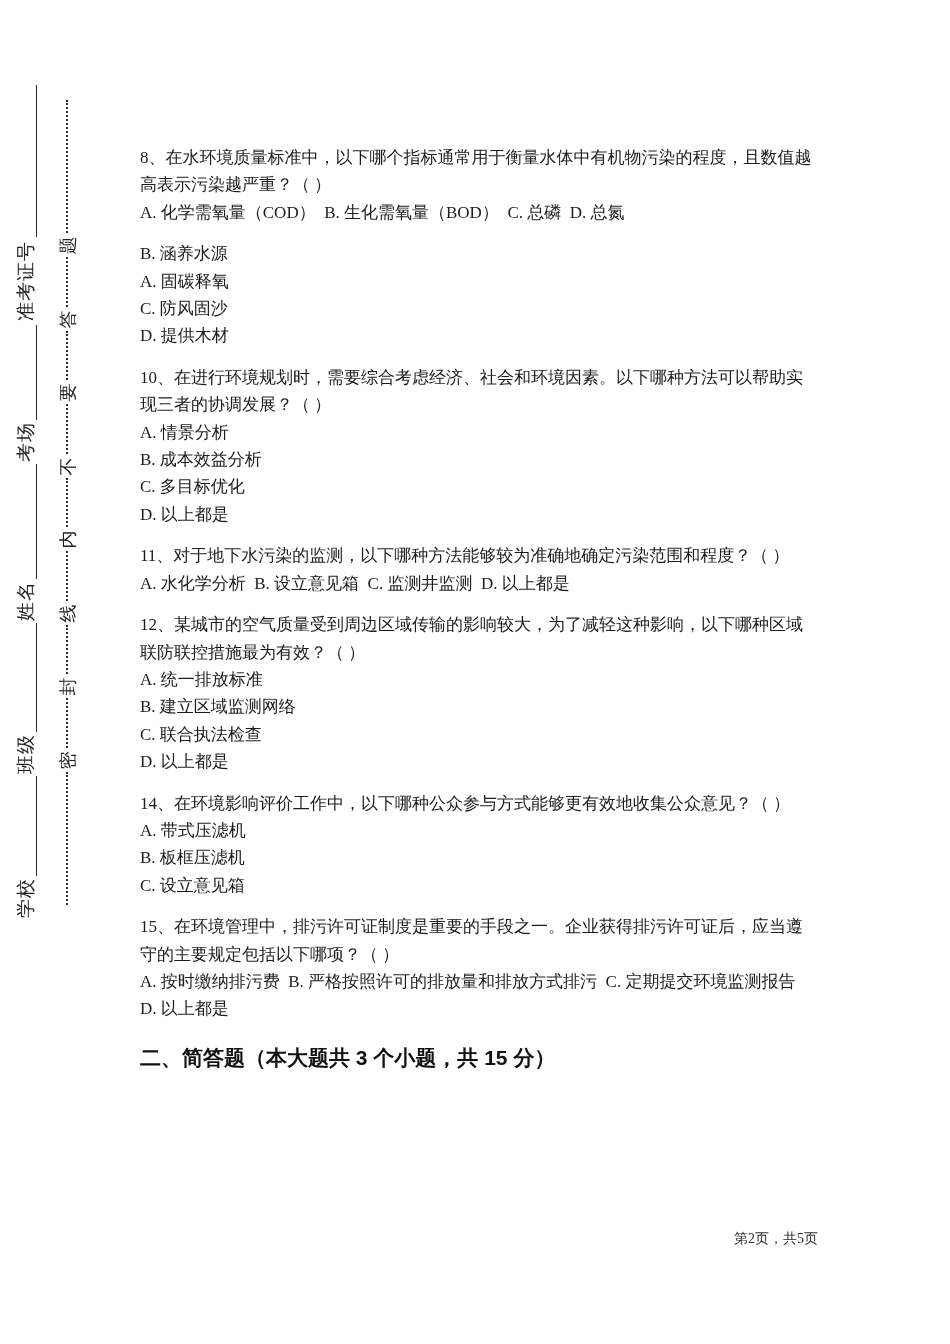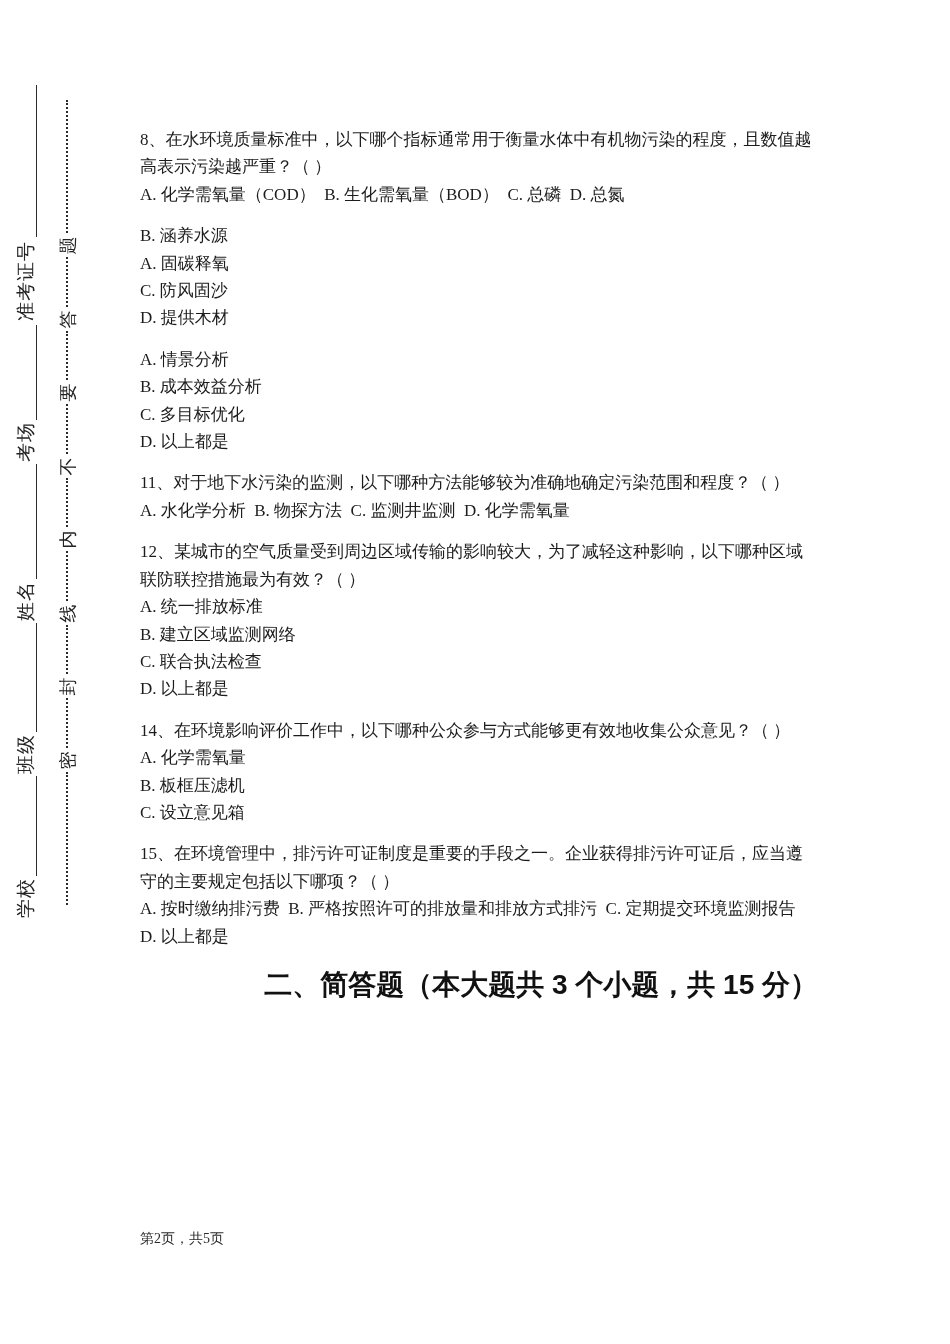--- a/index.html
+++ b/index.html
@@ -29,37 +29,36 @@
   .col-seal{
     position:absolute;left:52px;top:100px;width:30px;height:805px;
     display:flex;flex-direction:column;
   }
   .dot-seg{width:0;border-left:2px dotted #2b2b2b;margin-left:14px;}
   .seal-char{height:24px;display:flex;align-items:center;justify-content:center;flex:0 0 auto;}
   .seal-char .rot{font-size:18px;}
 
   
   .content{
-    position:absolute;left:140px;top:126px;width:678px;
+    position:absolute;left:140px;top:144px;width:678px;
     font-size:17px;line-height:27.4px;
   }
   .content p{margin:0;white-space:pre-wrap;}
   .question{margin-bottom:14px;}
   .section-header{
     margin:20px 0 0 0;
     font-family:"Liberation Sans","DejaVu Sans",sans-serif;
     font-weight:bold;
-    font-size:28px;line-height:30px;
+    font-size:21px;line-height:30px;
     color:#111;
     white-space:pre-wrap;
-    text-align:right;
   }
   .footer{
     position:absolute;left:140px;top:1230px;width:678px;
-    text-align:left;font-size:14px;color:#2a2a2a;
+    text-align:right;font-size:14px;color:#2a2a2a;
   }
 </style>
 </head>
 <body>
 
 <div class="exam-page">
 
   <div class="col-fields">
     <div class="v-line" style="flex:1.6"></div>
     <div class="v-label" style="height:88px">
@@ -127,43 +126,44 @@
     </section>
 
     <section class="question">
       <p>B. 涵养水源</p>
       <p>A. 固碳释氧</p>
       <p>C. 防风固沙</p>
       <p>D. 提供木材</p>
     </section>
 
     <section class="question">
+      <p>10、在进行环境规划时，需要综合考虑经济、社会和环境因素。以下哪种方法可以帮助实现三者的协调发展？（ ）</p>
       <p>A. 情景分析</p>
       <p>B. 成本效益分析</p>
       <p>C. 多目标优化</p>
       <p>D. 以上都是</p>
     </section>
 
     <section class="question">
       <p>11、对于地下水污染的监测，以下哪种方法能够较为准确地确定污染范围和程度？（ ）</p>
-      <p>A. 水化学分析  B. 物探方法  C. 监测井监测  D. 化学需氧量</p>
+      <p>A. 水化学分析  B. 设立意见箱  C. 监测井监测  D. 以上都是</p>
     </section>
 
     <section class="question">
       <p>12、某城市的空气质量受到周边区域传输的影响较大，为了减轻这种影响，以下哪种区域联防联控措施最为有效？（ ）</p>
       <p>A. 统一排放标准</p>
       <p>B. 建立区域监测网络</p>
       <p>C. 联合执法检查</p>
       <p>D. 以上都是</p>
     </section>
 
 
     <section class="question">
       <p>14、在环境影响评价工作中，以下哪种公众参与方式能够更有效地收集公众意见？（ ）</p>
-      <p>A. 化学需氧量</p>
+      <p>A. 带式压滤机</p>
       <p>B. 板框压滤机</p>
       <p>C. 设立意见箱</p>
     </section>
 
     <section class="question">
       <p>15、在环境管理中，排污许可证制度是重要的手段之一。企业获得排污许可证后，应当遵守的主要规定包括以下哪项？（ ）</p>
       <p>A. 按时缴纳排污费  B. 严格按照许可的排放量和排放方式排污  C. 定期提交环境监测报告</p>
       <p>D. 以上都是</p>
     </section>
 

